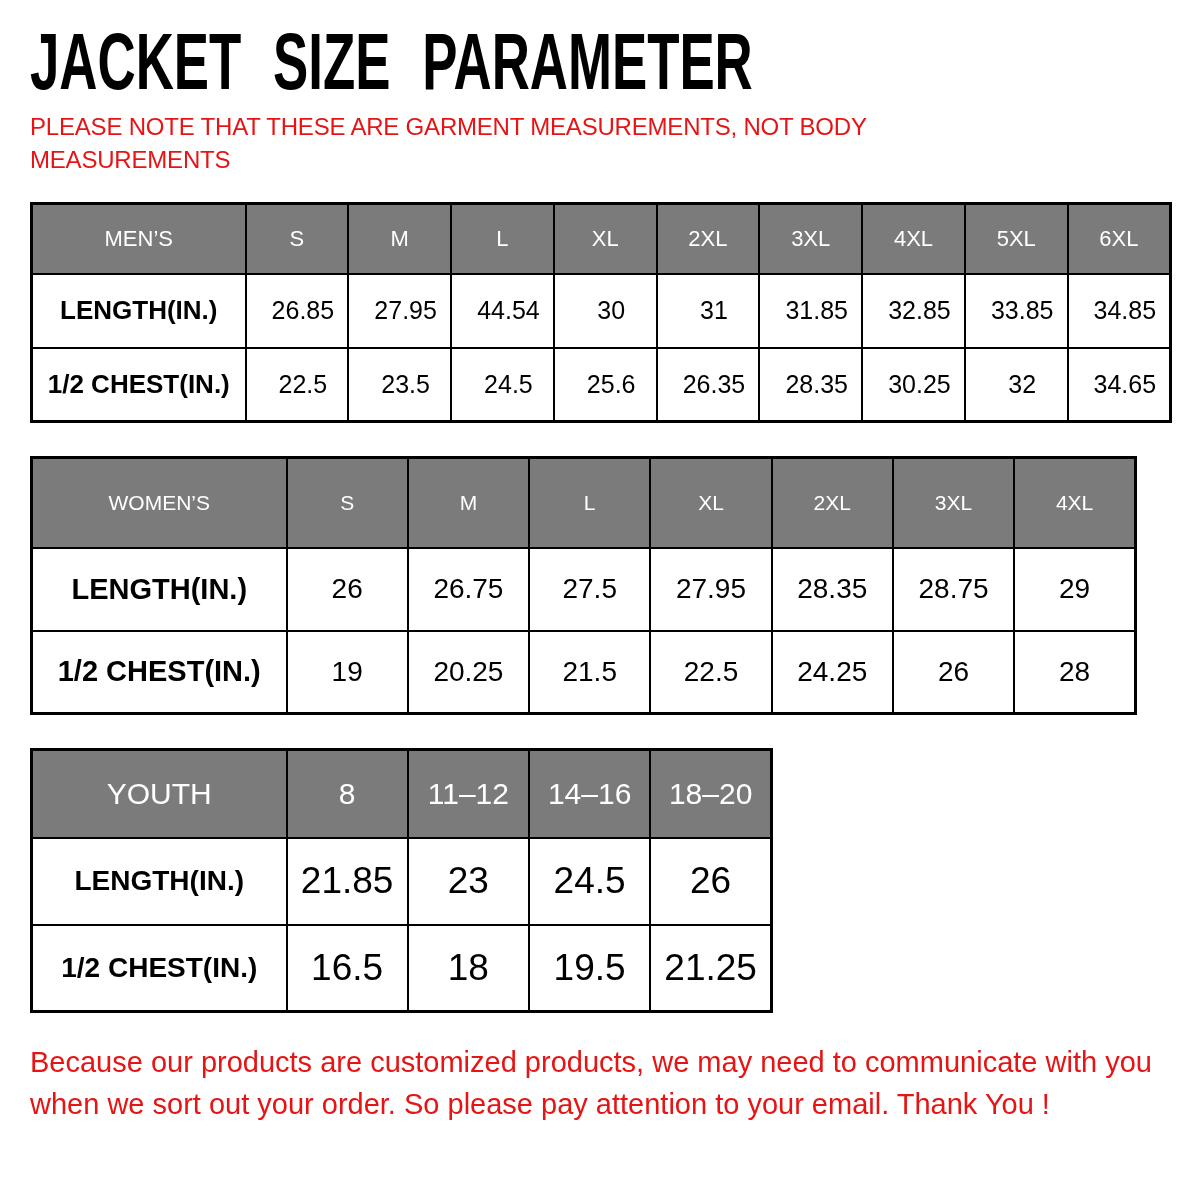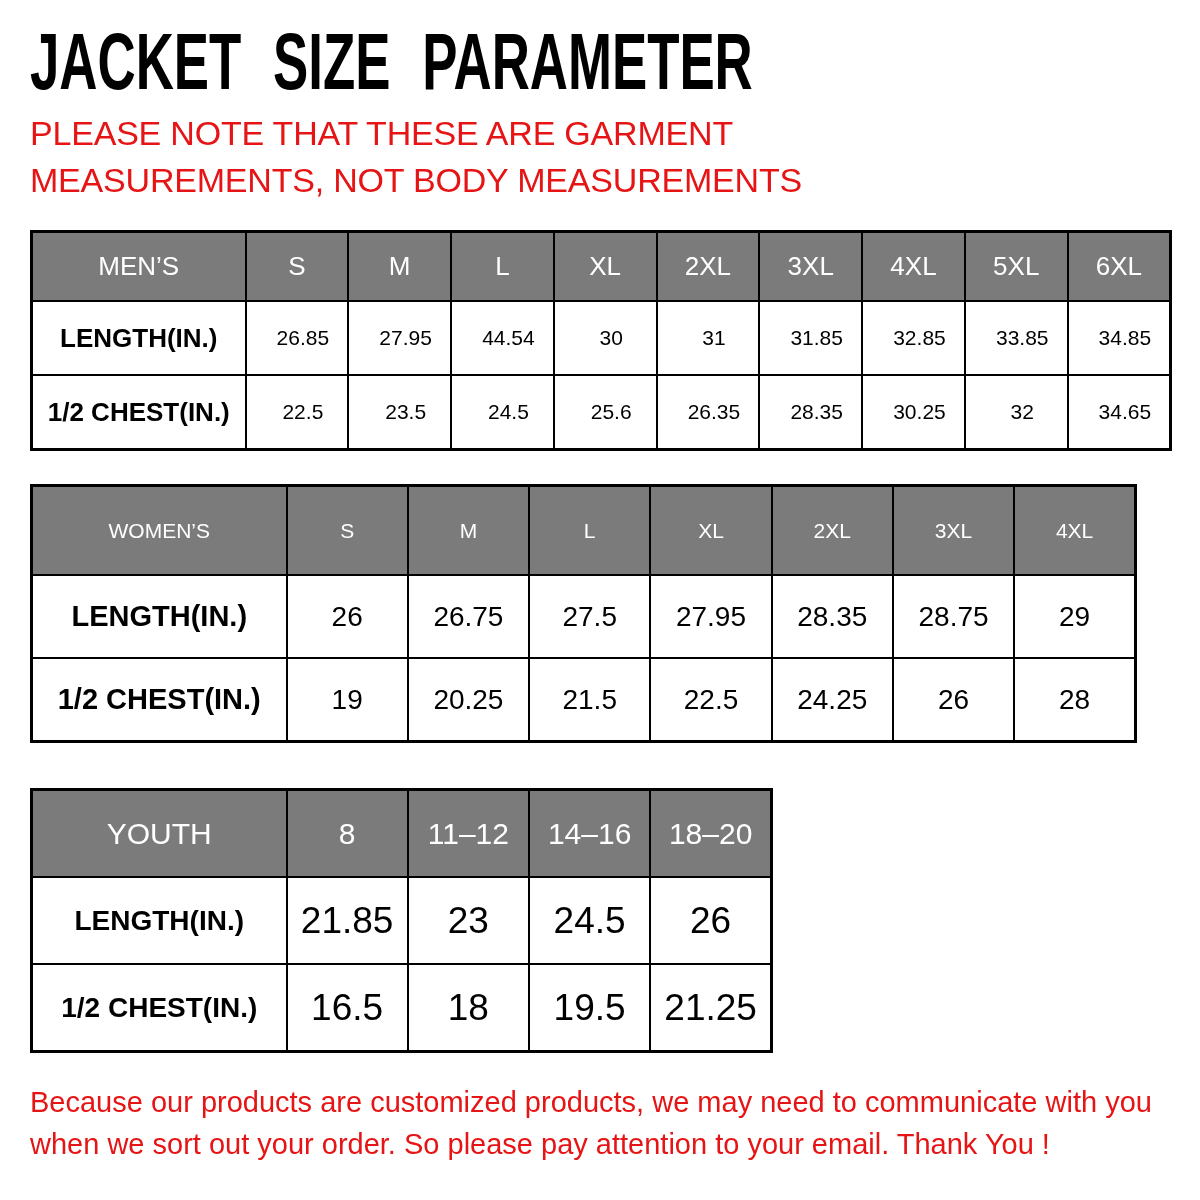--- a/index.html
+++ b/index.html
@@ -18,55 +18,55 @@
 
   .title{
     margin:24px 0 0 30px;
     font-size:80px;line-height:0.95;height:70px;
     font-weight:bold;white-space:nowrap;
     letter-spacing:0px;word-spacing:26px;
     transform:scaleX(0.66);transform-origin:left top;
   }
   .note{
     margin:16px 0 0 30px;max-width:900px;
-    color:var(--red);font-size:34px;line-height:1.38;
+    color:var(--red);font-size:24px;line-height:1.38;
     letter-spacing:-0.2px;
   }
 
   table.size{
     border-collapse:collapse;margin-left:30px;table-layout:fixed;
     border:3px solid var(--border);
   }
   table.size th,table.size td{
     border:2px solid var(--border);text-align:center;vertical-align:middle;
     padding:0;overflow:hidden;
   }
   table.size thead th{
     background:var(--gray);color:var(--header-text);font-weight:normal;
   }
   table.size tbody th{background:#fff;font-weight:600;}
   table.size tbody td{font-weight:normal;}
 
   .men{width:1142px;margin-top:26px;}
   .men thead tr{height:70px;}
   .men tbody tr{height:74px;}
-  .men thead th{font-size:26px;}
+  .men thead th{font-size:22px;}
   .men tbody th{font-size:26px;}
-  .men tbody td{font-size:21px;padding-left:12px;}
+  .men tbody td{font-size:25px;padding-left:12px;}
   .men col.label-col{width:214px;}
 
   .women{width:1107px;margin-top:33px;}
   .women thead tr{height:90px;}
   .women tbody tr{height:83px;}
   .women thead th{font-size:21px;}
   .women tbody th{font-size:29px;}
   .women tbody td{font-size:28px;}
   .women col.label-col{width:255px;}
 
-  .youth{width:743px;margin-top:45px;border-radius:6px;}
+  .youth{width:743px;margin-top:33px;border-radius:6px;}
   .youth thead tr{height:88px;}
   .youth tbody tr{height:87px;}
   .youth thead th{font-size:30px;}
   .youth tbody th{font-size:28px;}
   .youth tbody td{font-size:37px;}
   .youth col.label-col{width:255px;}
 
   .footer-notice{
     margin:28px 0 0 30px;width:1158px;
     color:var(--red);font-size:29px;line-height:1.45;

